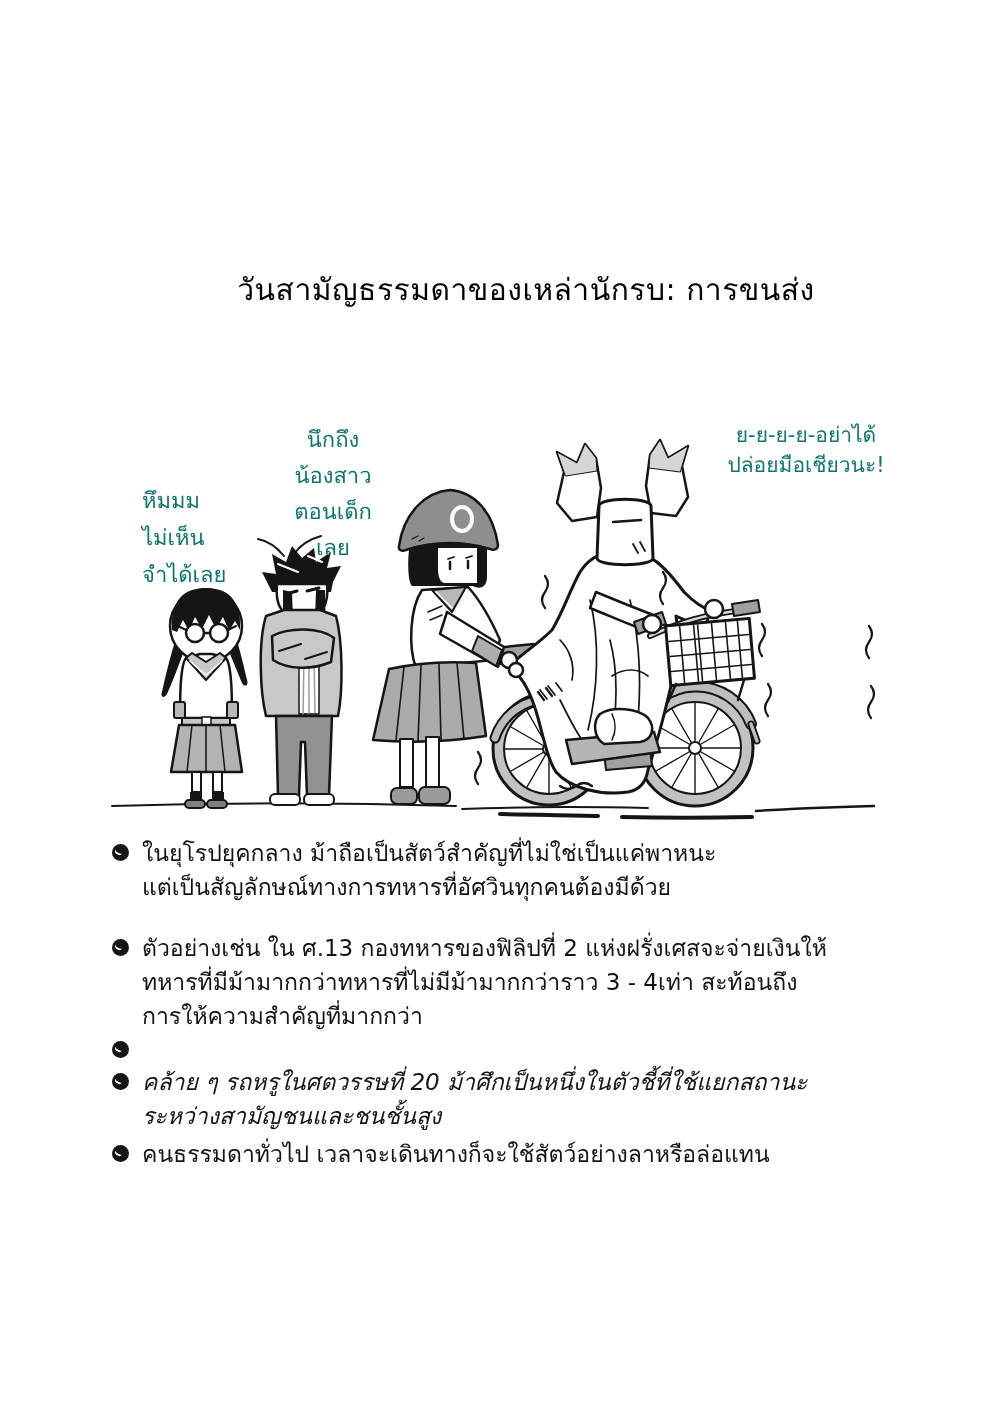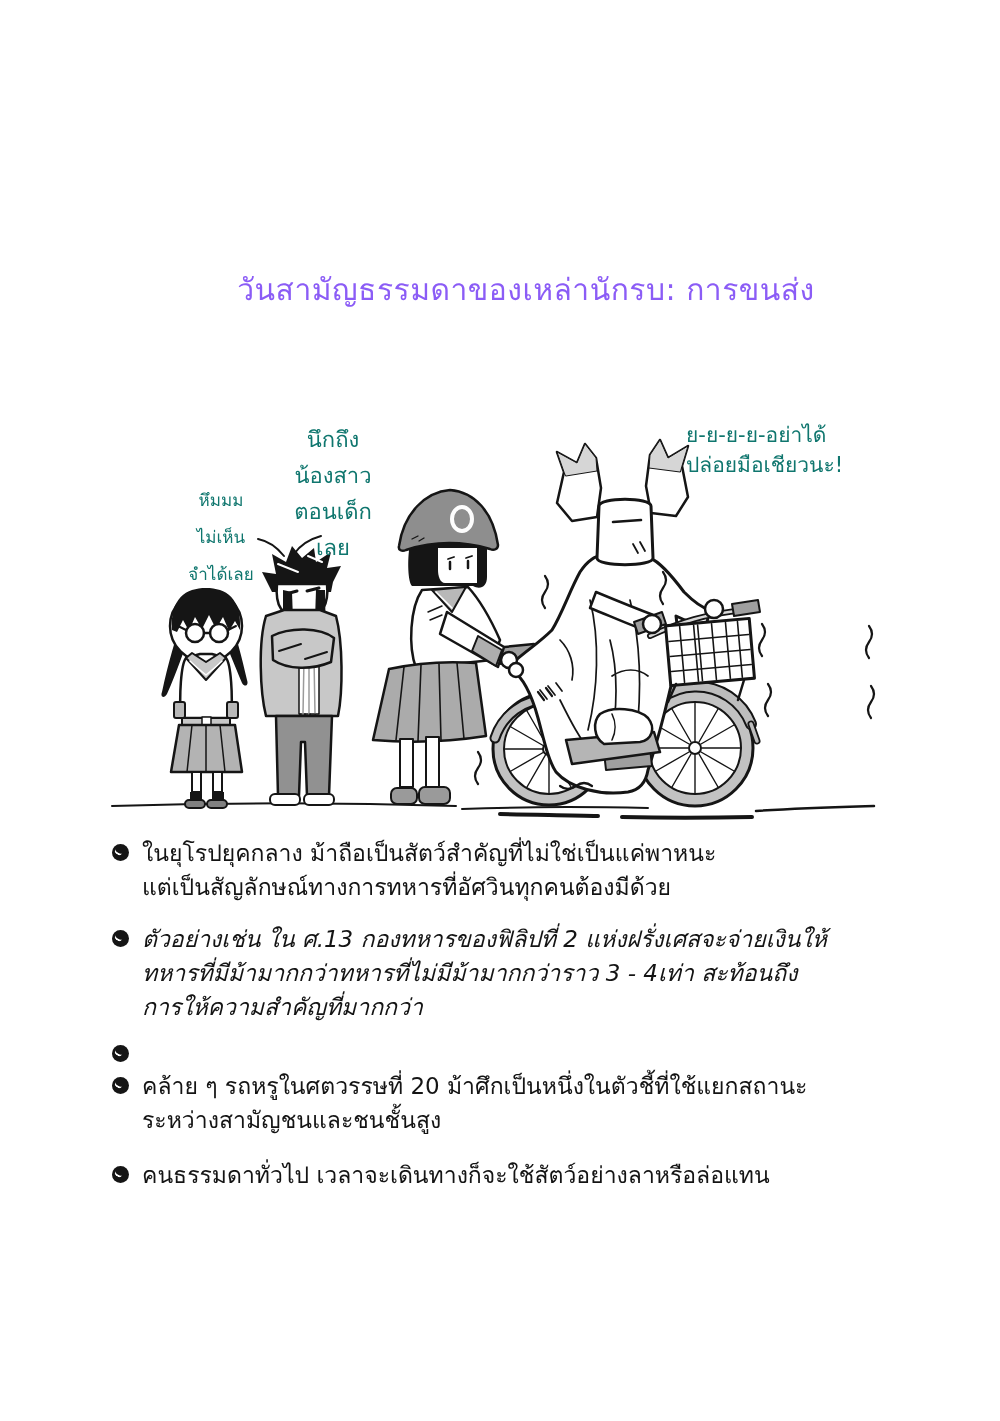--- a/index.html
+++ b/index.html
@@ -2,34 +2,34 @@
 <html><head>
 <meta charset="utf-8">
 <style>
   html,body{margin:0;padding:0;}
   body{
     width:1000px;height:1421px;background:#ffffff;position:relative;
     font-family:"DejaVu Sans","Liberation Sans",sans-serif;color:#151515;overflow:hidden;
   }
   .title{
     position:absolute;top:266px;left:0;right:0;padding-left:52px;margin:0;
-    text-align:center;font-size:30px;font-weight:normal;letter-spacing:0.5px;color:#8b5cf6;
+    text-align:center;font-size:30px;font-weight:normal;letter-spacing:0.5px;color:#000000;
   }
   .scene{position:absolute;top:390px;left:0;width:1000px;height:450px;}
   .scene svg{position:absolute;inset:0;}
   .label{position:absolute;white-space:pre-line;color:#0f766e;}
-  .label-glasses{left:154px;top:92px;width:134px;text-align:center;font-size:17px;line-height:37px;}
+  .label-glasses{left:142px;top:92px;width:134px;text-align:left;font-size:22px;line-height:37px;}
   .label-boy{left:272px;top:32px;width:122px;text-align:center;font-size:22px;line-height:36px;}
-  .label-rider{left:686px;top:30px;width:240px;text-align:left;font-size:21px;line-height:30px;}
+  .label-rider{left:686px;top:30px;width:240px;text-align:center;font-size:21px;line-height:30px;}
   .notes{position:absolute;left:112px;top:836px;width:806px;margin:0;padding:0;list-style:none;}
   .notes li{display:flex;align-items:flex-start;}
-  .notes li:nth-child(1){margin-bottom:18px;}
-  .notes li:nth-child(2){margin-bottom:13px;font-style:italic;}
+  .notes li:nth-child(1){margin-bottom:27px;}
+  .notes li:nth-child(2){}
   .notes li:nth-child(3){margin-bottom:7px;}
-  .notes li:nth-child(4){margin-bottom:21px;}
+  .notes li:nth-child(4){margin-bottom:4px;font-style:italic;}
   .notes li:nth-child(5){margin-bottom:21px;}
   .dot{
     flex:0 0 17px;width:17px;height:17px;border-radius:50%;background:#151515;
     margin:8px 13px 0 0;position:relative;
   }
   .dot::after{
     content:"";position:absolute;left:3px;top:3px;width:8px;height:6px;
     border-bottom:2px solid #fff;border-radius:50%;transform:rotate(28deg);
   }
   .note-text{font-size:23px;line-height:34px;white-space:pre-line;color:#141414;}

